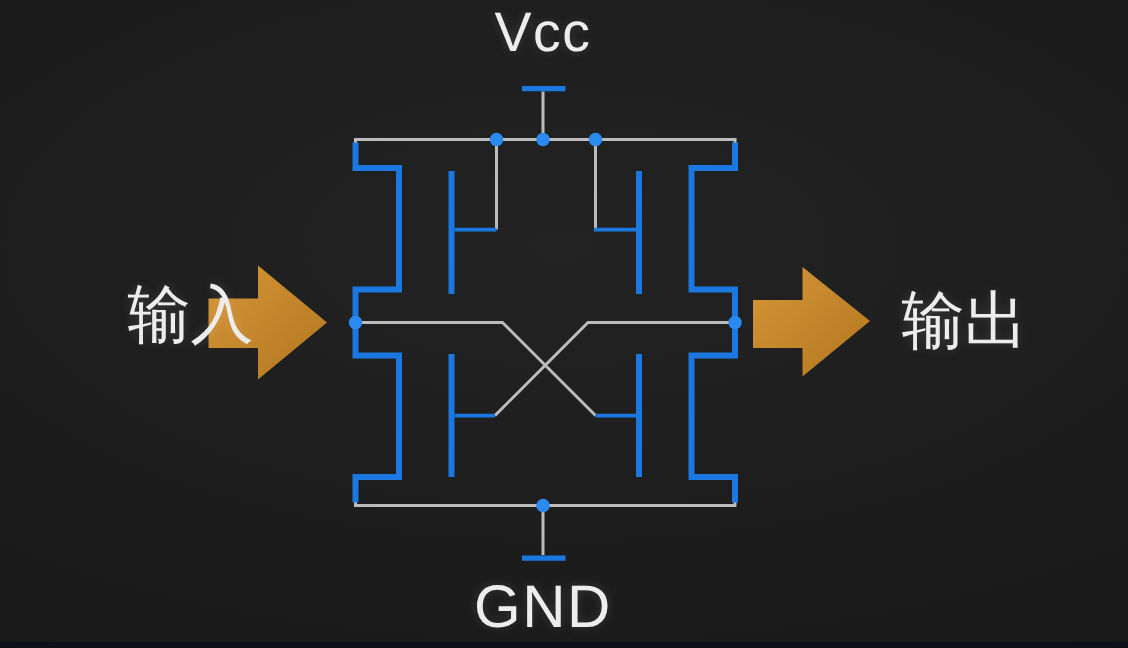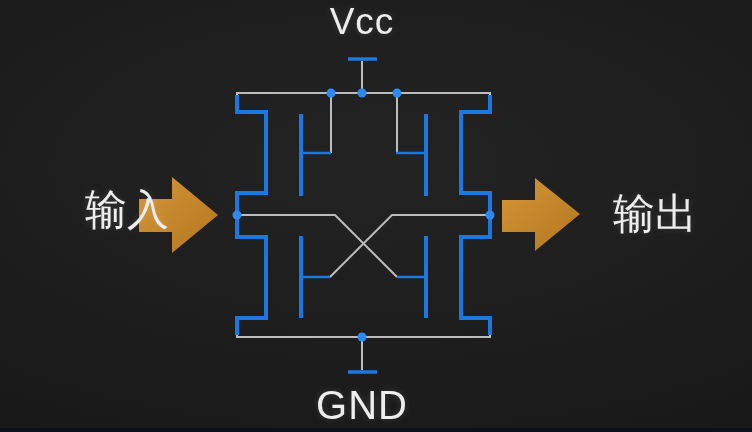--- a/index.html
+++ b/index.html
@@ -14,21 +14,21 @@
   .label{
     position:absolute;
     color:var(--text);
     text-shadow:0 0 7px rgba(240,240,240,.16);
     white-space:nowrap;
     line-height:1;
   }
   .label-vcc{left:322px;top:3px;width:80px;text-align:center;font-size:37px;font-weight:400;letter-spacing:1px;}
   .label-gnd{left:312px;top:385px;width:100px;text-align:center;font-size:40px;font-weight:400;letter-spacing:1px;}
   .label-input{left:41px;top:189px;font-size:42px;margin-left:44px;}
-  .label-output{left:601px;top:193px;font-size:42px;margin-left:12px;}
+  .label-output{left:601px;top:193px;font-size:42px;}
   .wire{stroke:var(--wire);stroke-width:2;fill:none;}
   .device{stroke:var(--device);stroke-width:4;fill:none;}
   .tap{stroke:var(--device);stroke-width:2.5;fill:none;}
   .terminal{stroke:var(--device);stroke-width:3.5;fill:none;}
   .dot{fill:var(--dot);}
   .arrow{fill:url(#arrowGrad);}
   .strip{position:absolute;left:0;bottom:0;width:752px;height:4px;background:var(--strip);}
 </style>
 </head>
 <body>

